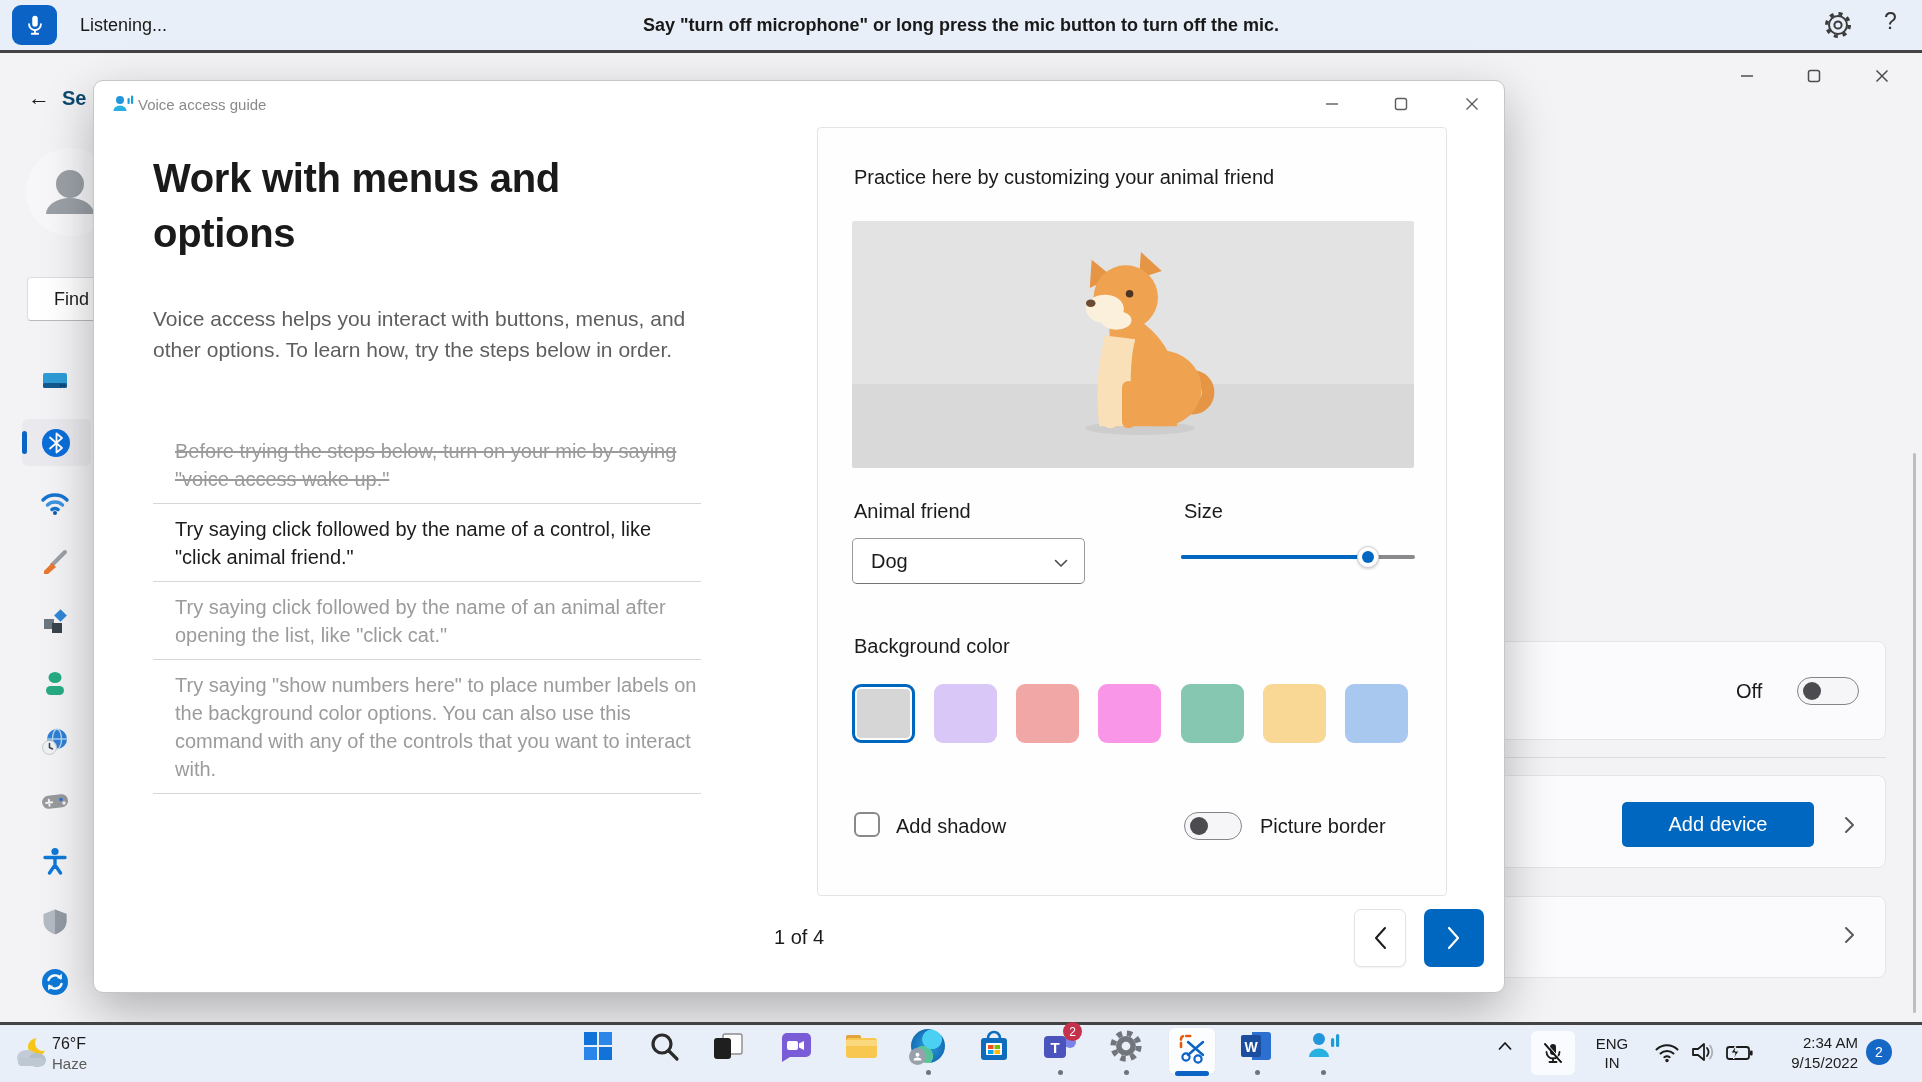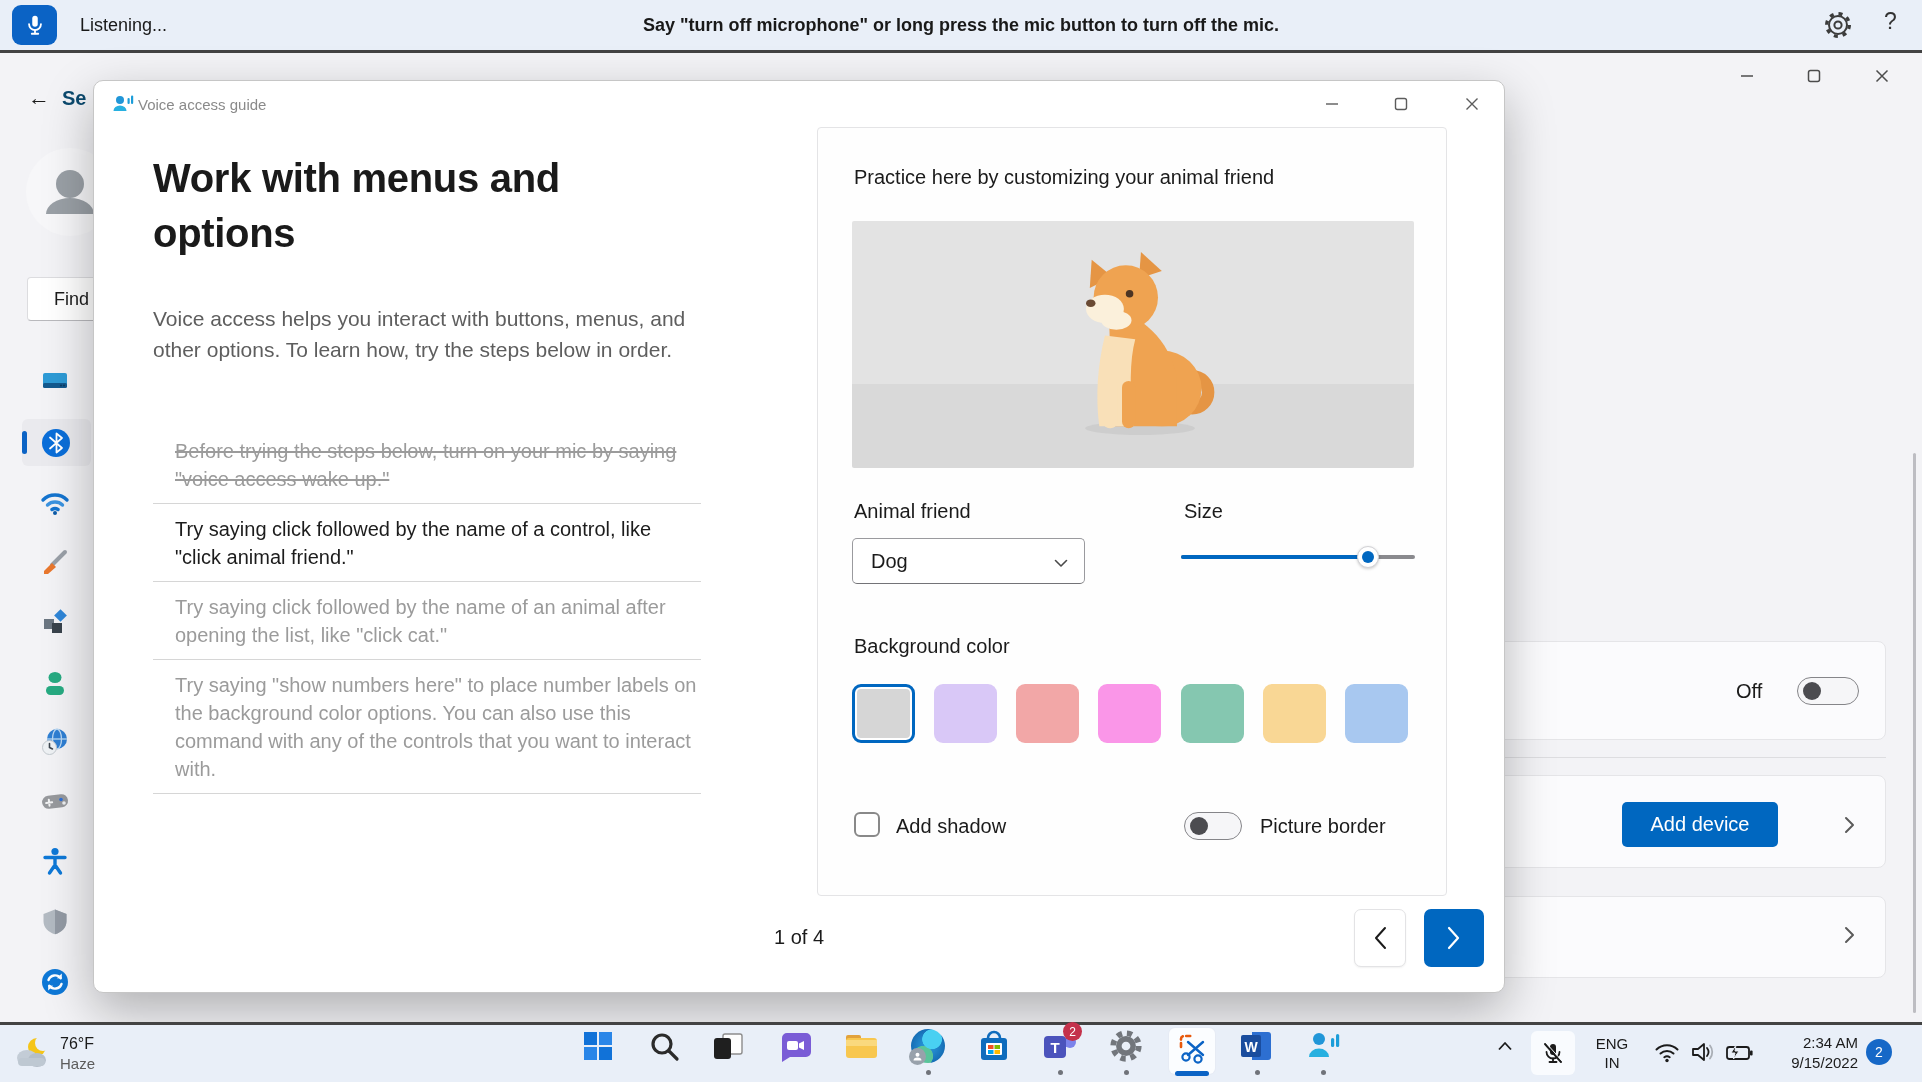--- a/index.html
+++ b/index.html
@@ -22,21 +22,21 @@
   #settings-title { position:absolute; left:62px; top:34px; font-size:20px; color:#0c4a6e; font-weight:600; }
   #avatar { position:absolute; left:26px; top:95px; width:88px; height:88px; border-radius:50%; background:#f7f7f9; }
   #search-box { position:absolute; left:27px; top:224px; width:96px; height:44px; background:#fff; border:1px solid #dcdcdf; border-bottom:1px solid #b9b9bd; border-radius:4px; font-size:18px; color:#1b1b1b; display:flex; align-items:center; padding-left:26px; }
   .nav-ic { position:absolute; left:40px; width:30px; height:30px; }
   #nav-hilite { position:absolute; left:22px; top:366px; width:69px; height:47px; background:#eaeaee; border-radius:6px; }
   #nav-pill { position:absolute; left:22px; top:378px; width:5px; height:23px; background:#0b63c5; border-radius:3px; }
   .card { position:absolute; background:#fbfbfd; border:1px solid #e5e5e8; border-radius:8px; }
   #off-label { position:absolute; left:1736px; top:627px; font-size:20px; color:#1b1b1b; }
   .toggle { border:1px solid #858589; border-radius:15px; background:#f6f6f8; }
   .toggle .knob { position:absolute; left:5px; top:4px; width:18px; height:18px; border-radius:50%; background:#4c4c50; }
-  #add-device-btn { position:absolute; left:1622px; top:749px; width:156px; height:45px; background:#0067c0; border-radius:5px; color:#fff; font-size:20px; display:flex; align-items:center; justify-content:center; }
+  #add-device-btn { position:absolute; left:1622px; top:749px; width:192px; height:45px; background:#0067c0; border-radius:5px; color:#fff; font-size:20px; display:flex; align-items:center; justify-content:center; }
   .row-chev { position:absolute; width:12px; height:20px; }
   #sec-line { position:absolute; left:1180px; top:704px; width:706px; height:1px; background:#dddde0; }
   #scroll-thumb { position:absolute; left:1913px; top:400px; width:3px; height:560px; background:#bdbdc2; border-radius:2px; }
 
   
   #dialog { position:absolute; left:93px; top:80px; width:1412px; height:913px; background:#fff; border:1px solid #c6c6c6; border-radius:10px; box-shadow:0 18px 50px rgba(0,0,0,.28); }
   #dlg-title { position:absolute; left:44px; top:15px; font-size:15px; color:#8a8a8a; }
   #dlg-icon { position:absolute; left:17px; top:11px; width:24px; height:24px; }
   .dlg-ctl { position:absolute; top:7px; width:44px; height:32px; display:flex; align-items:center; justify-content:center; }
   #dlg-heading { position:absolute; left:59px; top:70px; width:440px; font-size:40px; line-height:55px; font-weight:600; color:#1a1a1a; letter-spacing:-0.3px; }
@@ -330,21 +330,21 @@
   <div id="taskline"></div>
   <div id="taskbar">
     <div id="weather">
       <svg width="42" height="42" viewBox="0 0 42 42">
           <circle cx="27" cy="14" r="9" fill="#f5c518"></circle>
           <circle cx="33" cy="10" r="8" fill="#e9eff8"></circle>
           <ellipse cx="17" cy="25" rx="10" ry="8" fill="#c3ccd6"></ellipse>
           <ellipse cx="27" cy="27" rx="9" ry="7" fill="#b4bec9"></ellipse>
           <rect x="8" y="25" width="27" height="8" rx="4" fill="#bec8d2"></rect>
         </svg>
-      <div style="margin-left:8px;">
+      <div style="">
         <div id="w-temp">76°F</div>
         <div id="w-cond">Haze</div>
       </div>
     </div>
 
     <div class="tb-ic" style="left:579px;">
         <svg width="32" height="32" viewBox="0 0 32 32">
           <rect x="2" y="2" width="13" height="13" fill="#1172d8"></rect>
           <rect x="17" y="2" width="13" height="13" fill="#2a86e8"></rect>
           <rect x="2" y="17" width="13" height="13" fill="#2a86e8"></rect>

